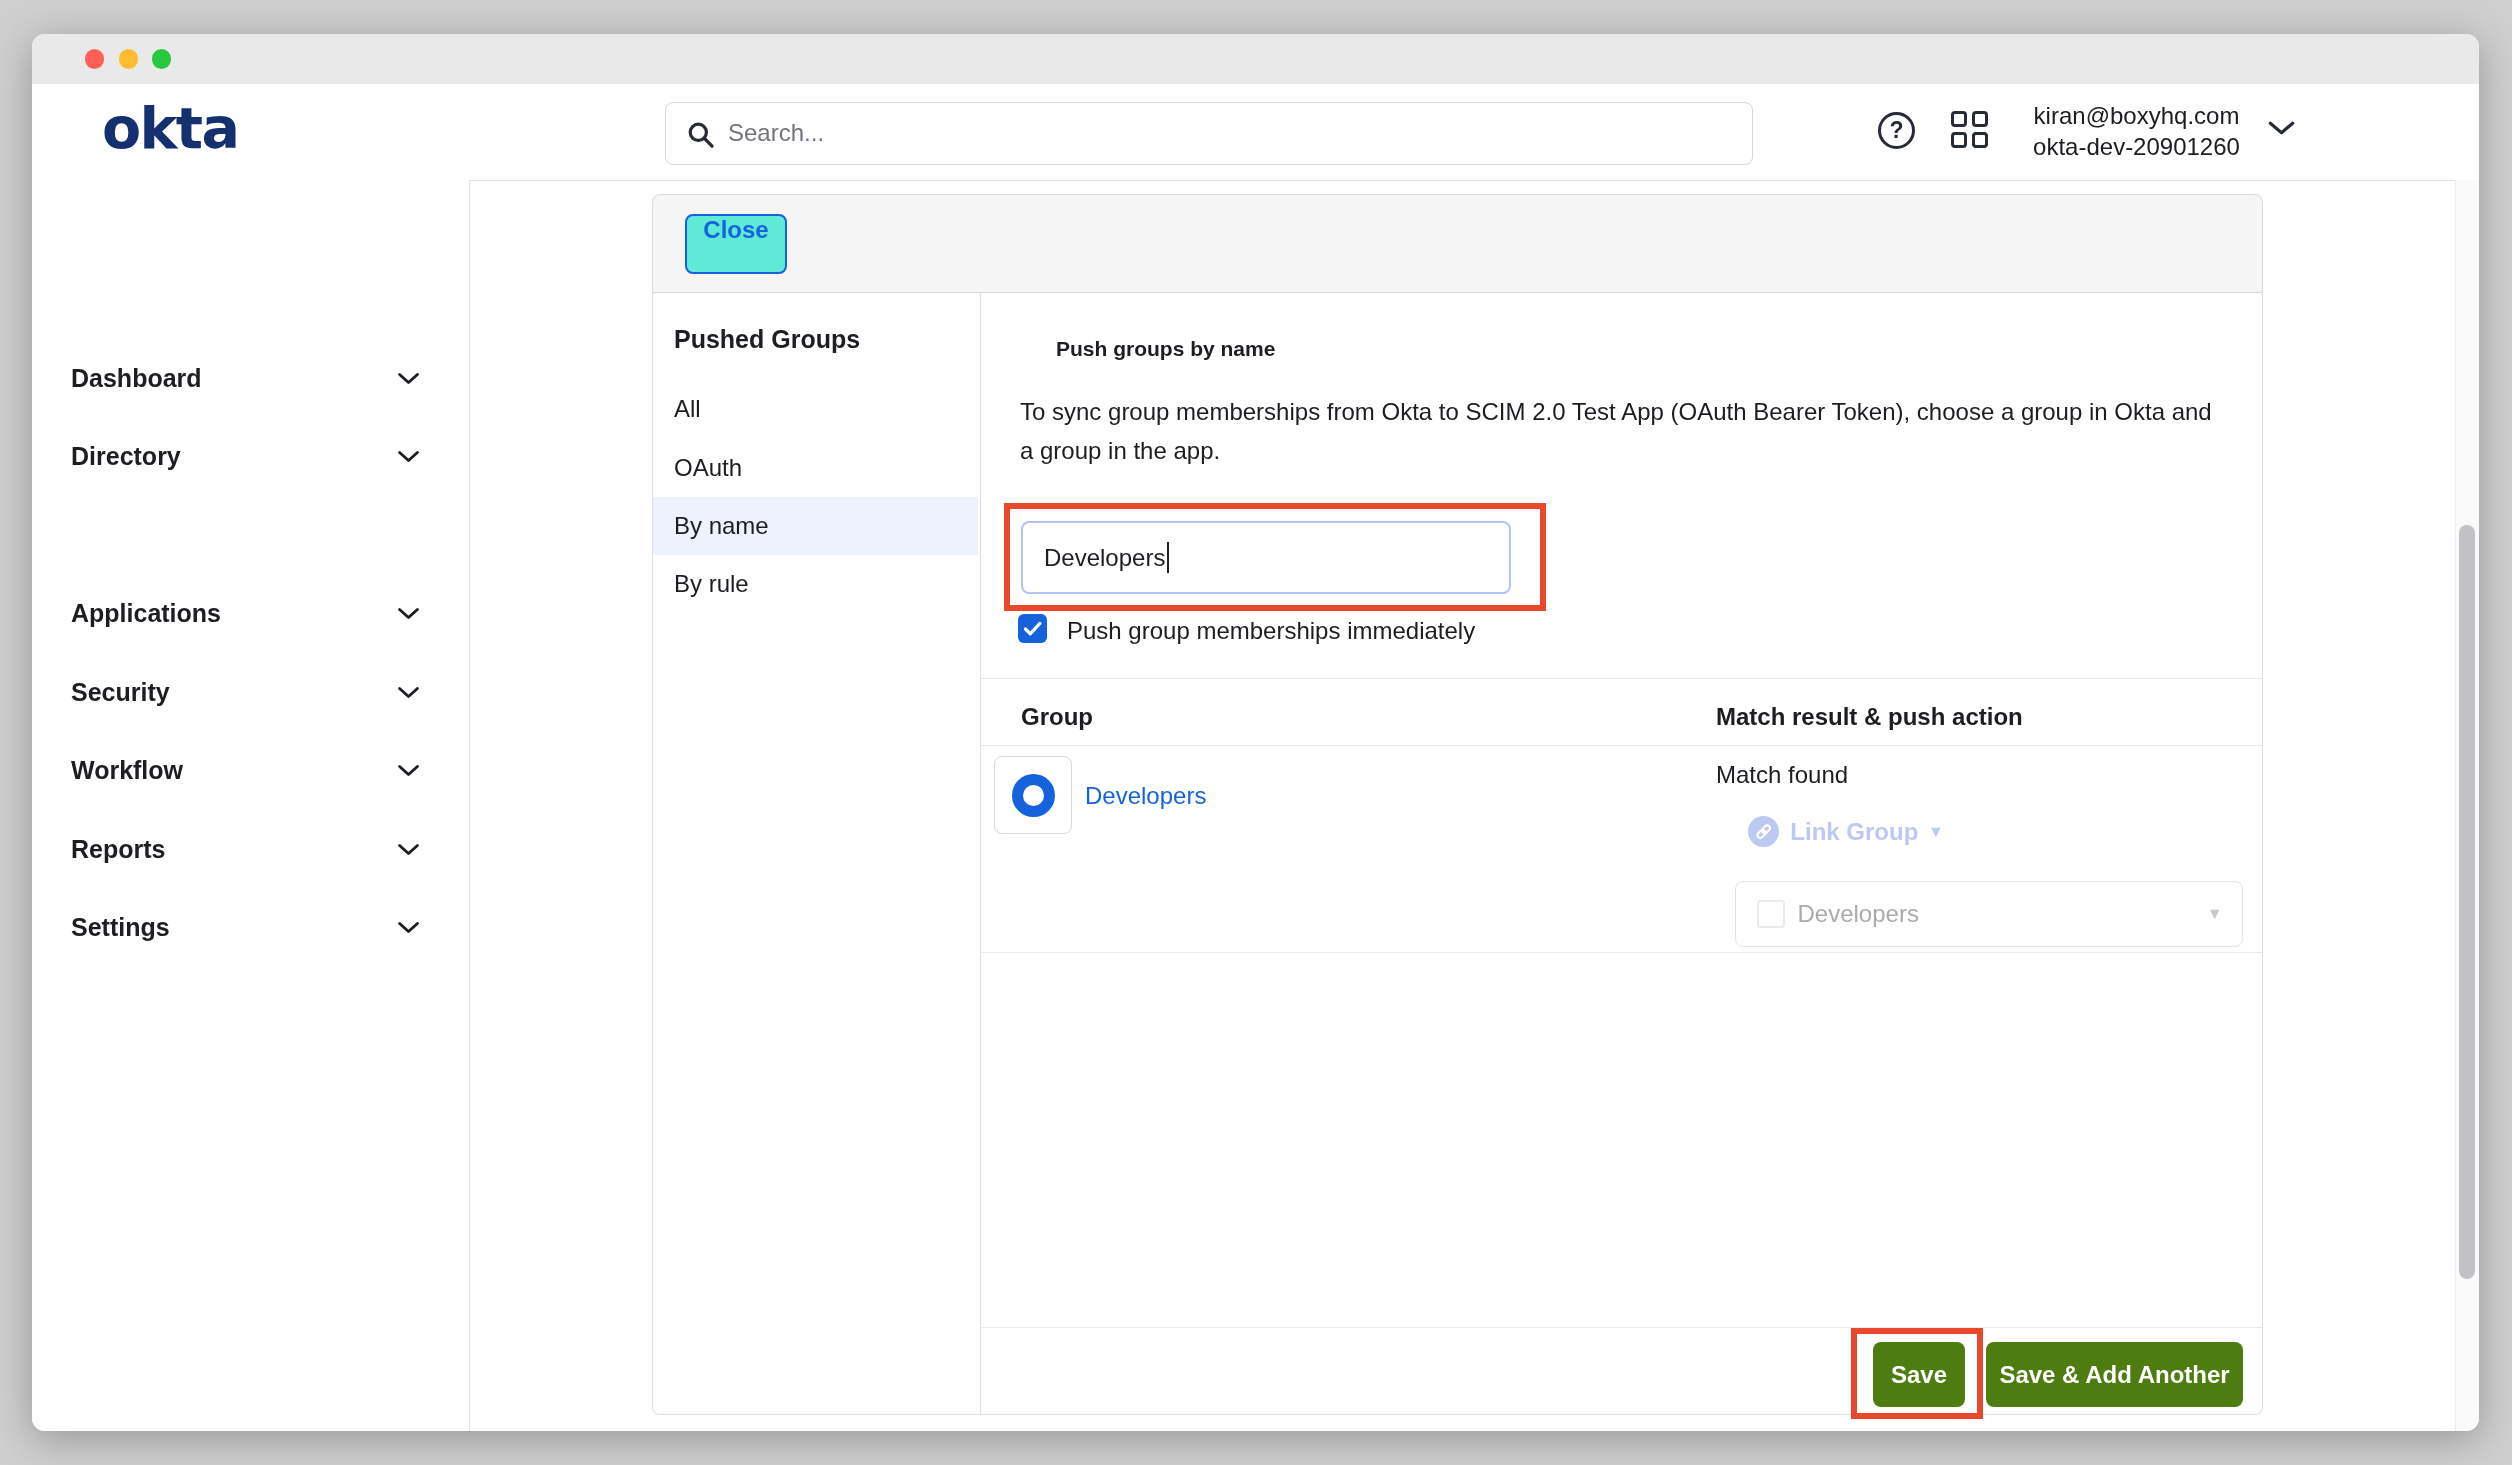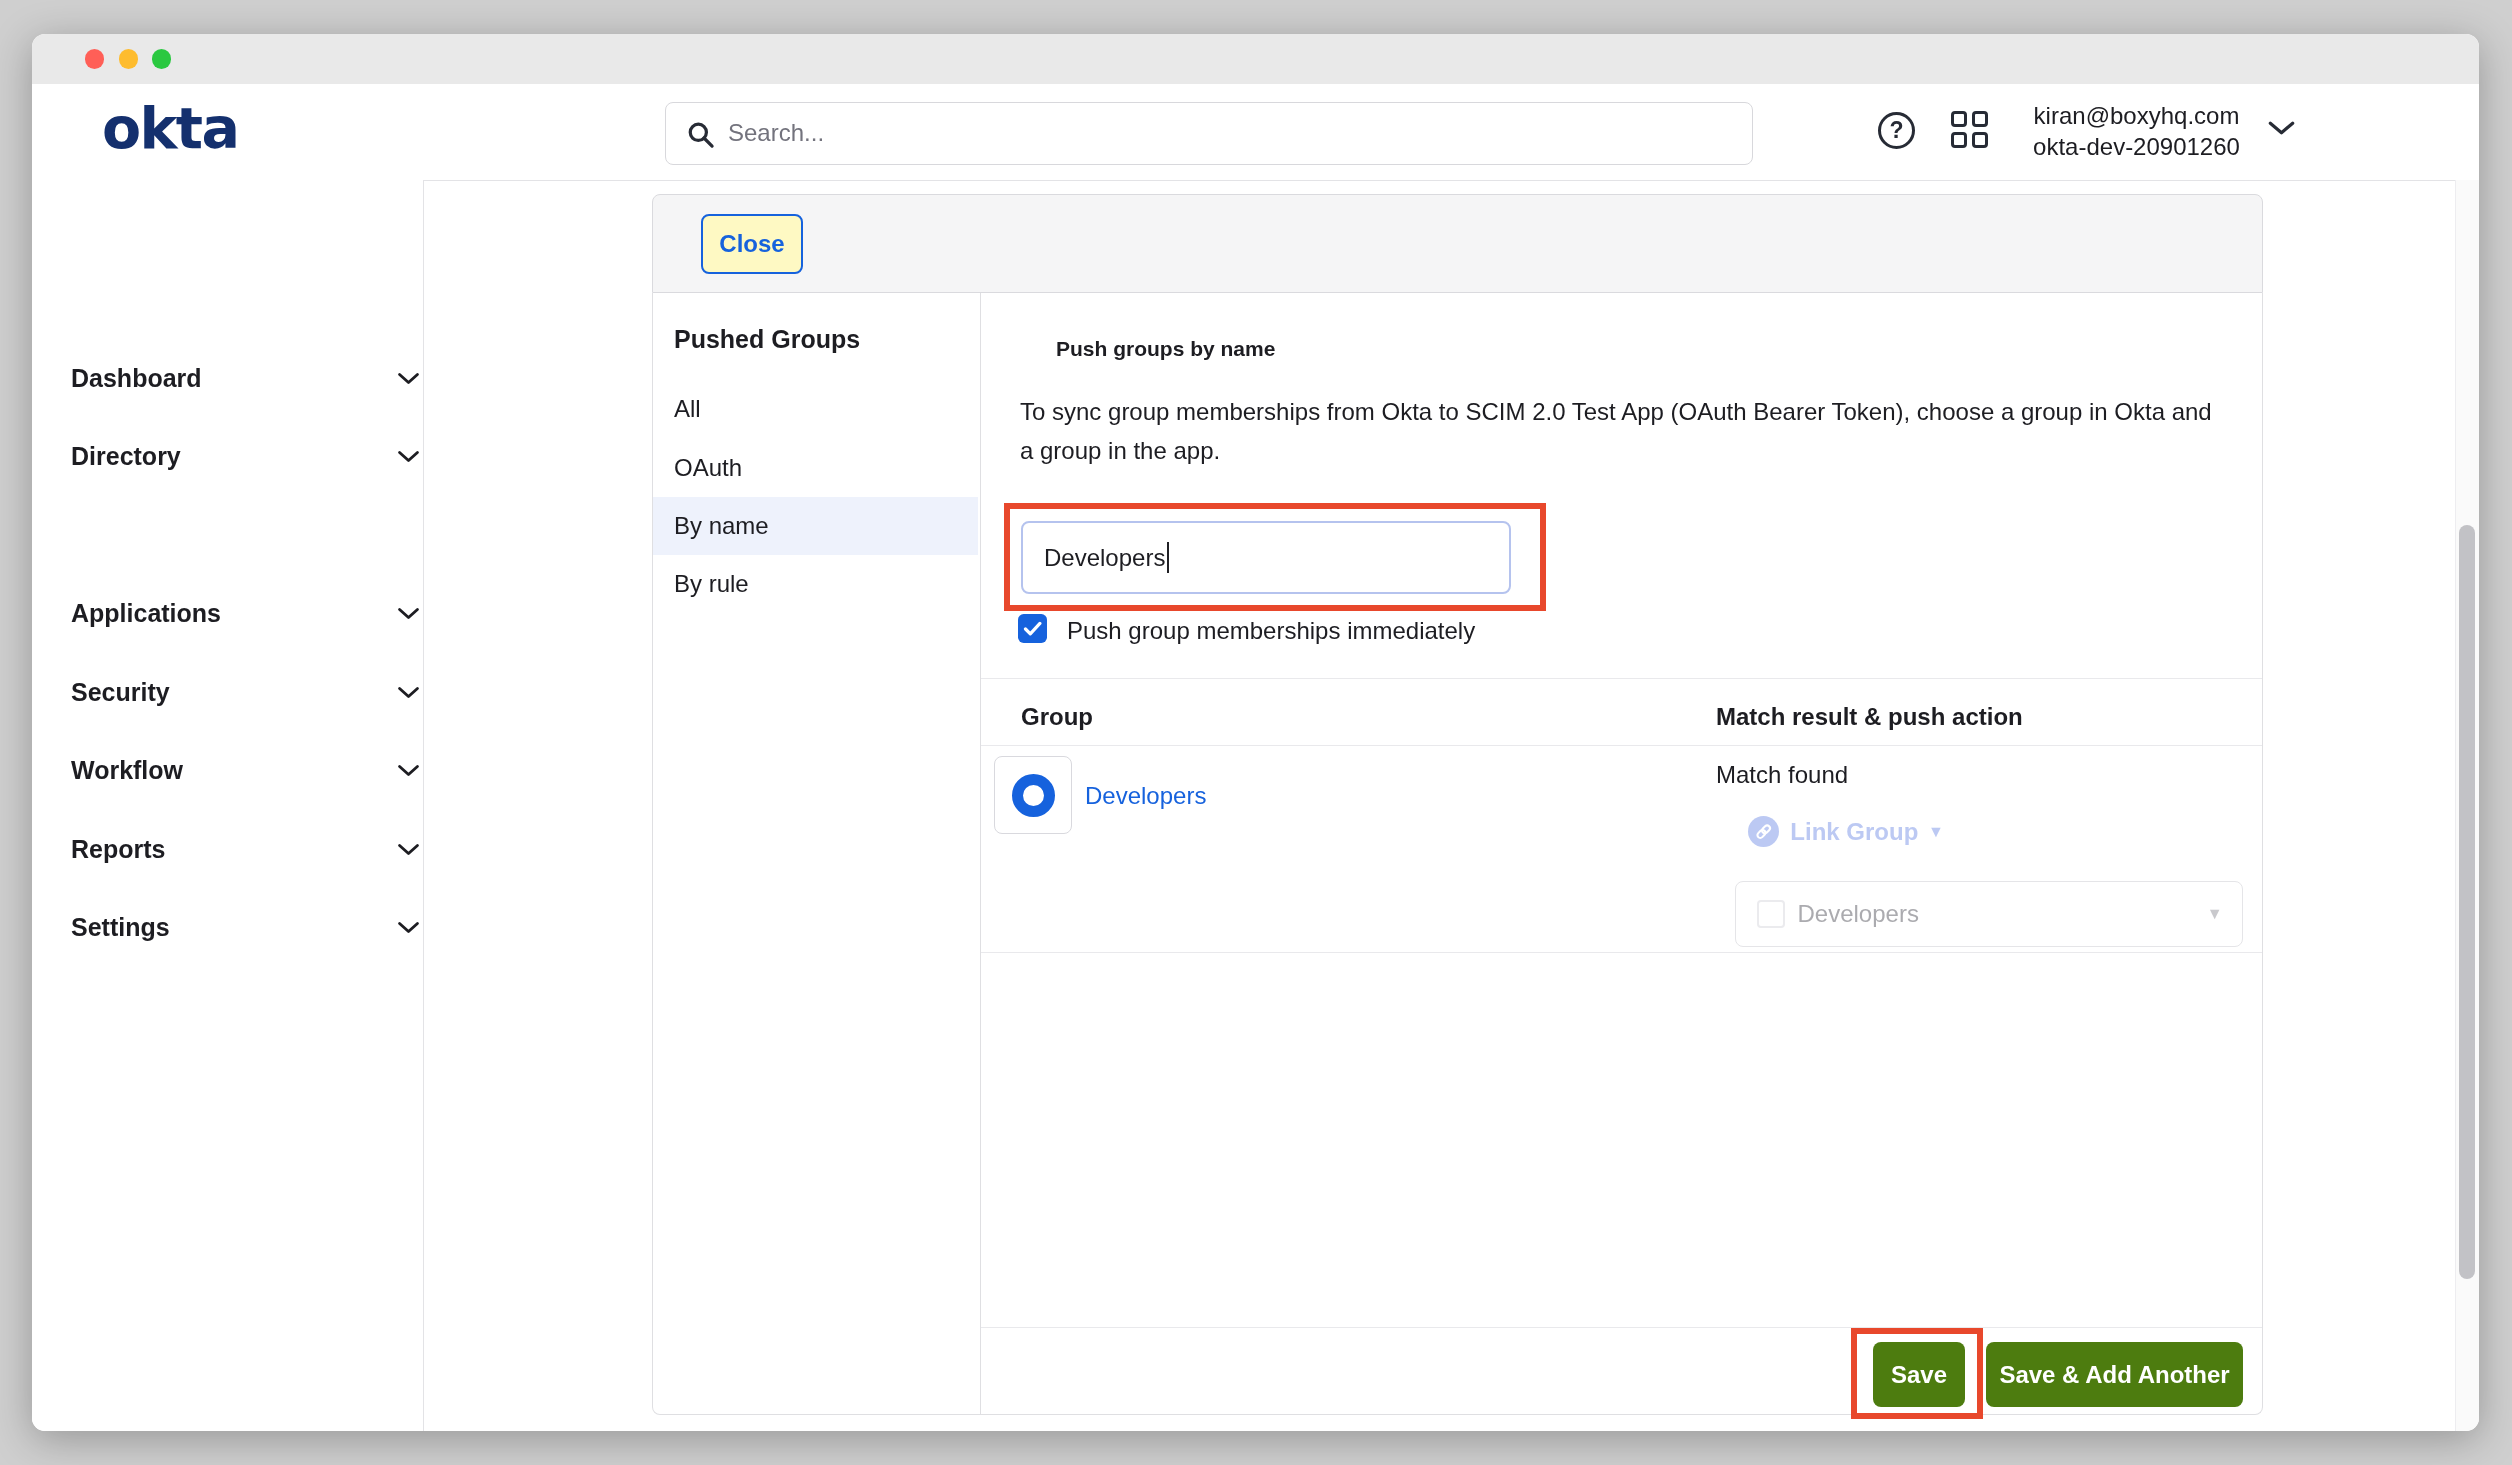--- a/index.html
+++ b/index.html
@@ -18,32 +18,32 @@
   .searchbox svg{position:absolute;left:21px;top:18px;}
   .searchbox input{position:absolute;left:60px;top:3.2px;width:971px;height:52px;border:none;outline:none;font-size:24px;color:#3c3c42;font-family:"Liberation Sans",sans-serif;background:transparent;}
   .searchbox input::placeholder{color:#73737d;opacity:1;}
   .helpicon{position:absolute;left:1846px;top:28px;width:37px;height:37px;border:3.2px solid #272b35;border-radius:50%;box-sizing:border-box;
             display:flex;align-items:center;justify-content:center;font-size:23px;font-weight:bold;color:#272b35;}
   .gridicon{position:absolute;left:1919px;top:27px;width:42px;height:42px;display:grid;grid-template-columns:16px 16px;grid-template-rows:16px 16px;gap:4.9px;}
   .gridicon div{border:3.2px solid #272b35;border-radius:4px;box-sizing:border-box;}
   .account{position:absolute;left:1983px;top:16px;width:243px;text-align:center;font-size:24px;line-height:31px;color:#1d1d22;cursor:pointer;}
   .acct-chevron{position:absolute;left:2235px;top:36px;color:#272b35;}
 
-  .sidebar{position:absolute;left:0;top:146px;bottom:0;width:392px;background:#fff;border-right:1.6px solid #e3e3e6;box-sizing:border-box;border-radius:0 0 0 13px;}
+  .sidebar{position:absolute;left:0;top:146px;bottom:0;width:438px;background:#fff;border-right:1.6px solid #e3e3e6;box-sizing:border-box;border-radius:0 0 0 13px;}
   .side-item{position:absolute;left:0;width:424px;height:52px;display:flex;align-items:center;cursor:pointer;}
   .side-item .lbl{margin-left:39px;font-size:25px;font-weight:700;color:#1d1d22;}
   .side-item .chev{position:absolute;right:36px;color:#1d1d22;display:flex;}
 
   .scrolltrack{position:absolute;right:0;top:146px;bottom:0;width:24px;background:#fafafa;border-left:1.6px solid #ededf0;box-sizing:border-box;border-radius:0 0 13px 0;}
   .scrollthumb{position:absolute;left:3.2px;top:345px;width:16px;height:754px;background:#c2c2c6;border-radius:8px;}
 
   .dialog{position:absolute;left:620px;top:160px;width:1611px;height:1221px;}
   .graybar{position:absolute;left:0;top:0;width:1611px;height:99px;background:#f5f5f6;border:1.6px solid #dadade;box-sizing:border-box;border-radius:8px 8px 0 0;}
-  .close-btn{position:absolute;left:32px;top:19.4px;width:102px;height:60px;background:#fef9c3;border:2.4px solid #1662dd;border-radius:8px;box-sizing:border-box;
-             color:#1662dd;font-size:24px;font-weight:700;display:flex;align-items:center;justify-content:center;cursor:pointer;margin-left:16px;}
+  .close-btn{position:absolute;left:32px;top:19.4px;width:102px;height:60px;background:#5eead4;border:2.4px solid #1662dd;border-radius:8px;box-sizing:border-box;
+             color:#1662dd;font-size:24px;font-weight:700;display:flex;justify-content:center;cursor:pointer;}
   .dlg-nav{position:absolute;left:0;top:99px;width:329px;bottom:0;background:#fff;border-left:1.6px solid #dfdfe2;border-right:1.6px solid #dfdfe2;border-bottom:1.6px solid #dfdfe2;
            box-sizing:border-box;border-radius:0 0 0 8px;}
   .dlg-nav-title{position:absolute;left:21px;top:32px;font-size:25px;font-weight:700;}
   .dlg-nav-item{position:absolute;left:0;width:325px;height:58px;display:flex;align-items:center;font-size:24px;cursor:pointer;}
   .dlg-nav-item span{margin-left:21px;}
   .dlg-nav-item.selected{background:#eef2fc;text-align:center;}
 
   .dlg-main{position:absolute;left:329px;top:99px;width:1282px;bottom:0;background:#fff;border-right:1.6px solid #dfdfe2;border-bottom:1.6px solid #dfdfe2;
             box-sizing:border-box;border-radius:0 0 8px 0;}
   .main-title{position:absolute;left:39px;top:44px;font-size:21px;font-weight:700;margin-left:36px;}

